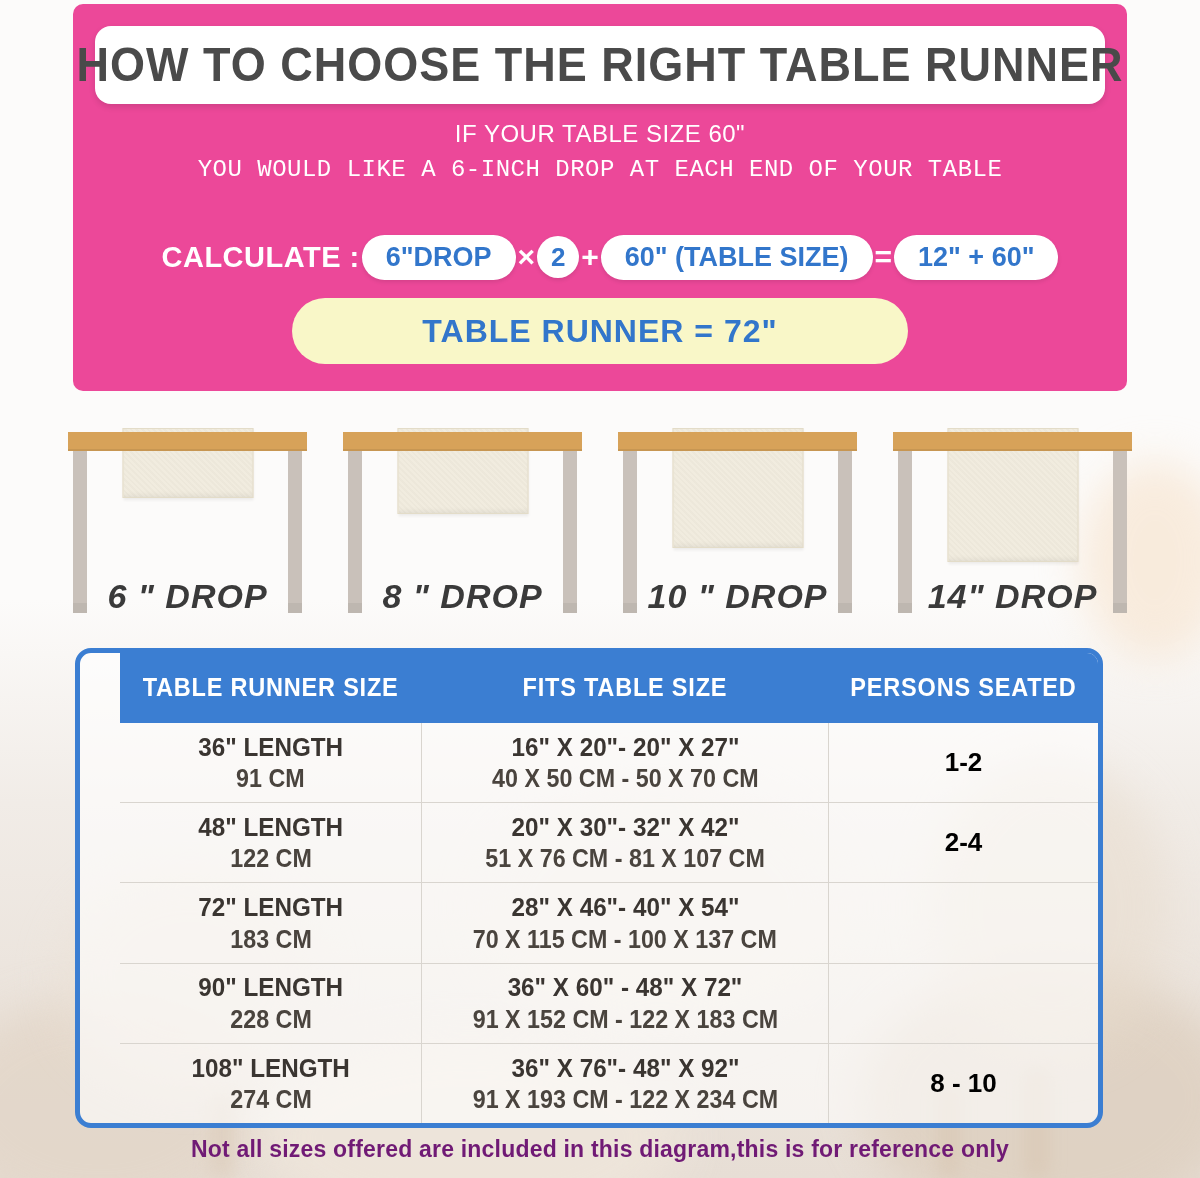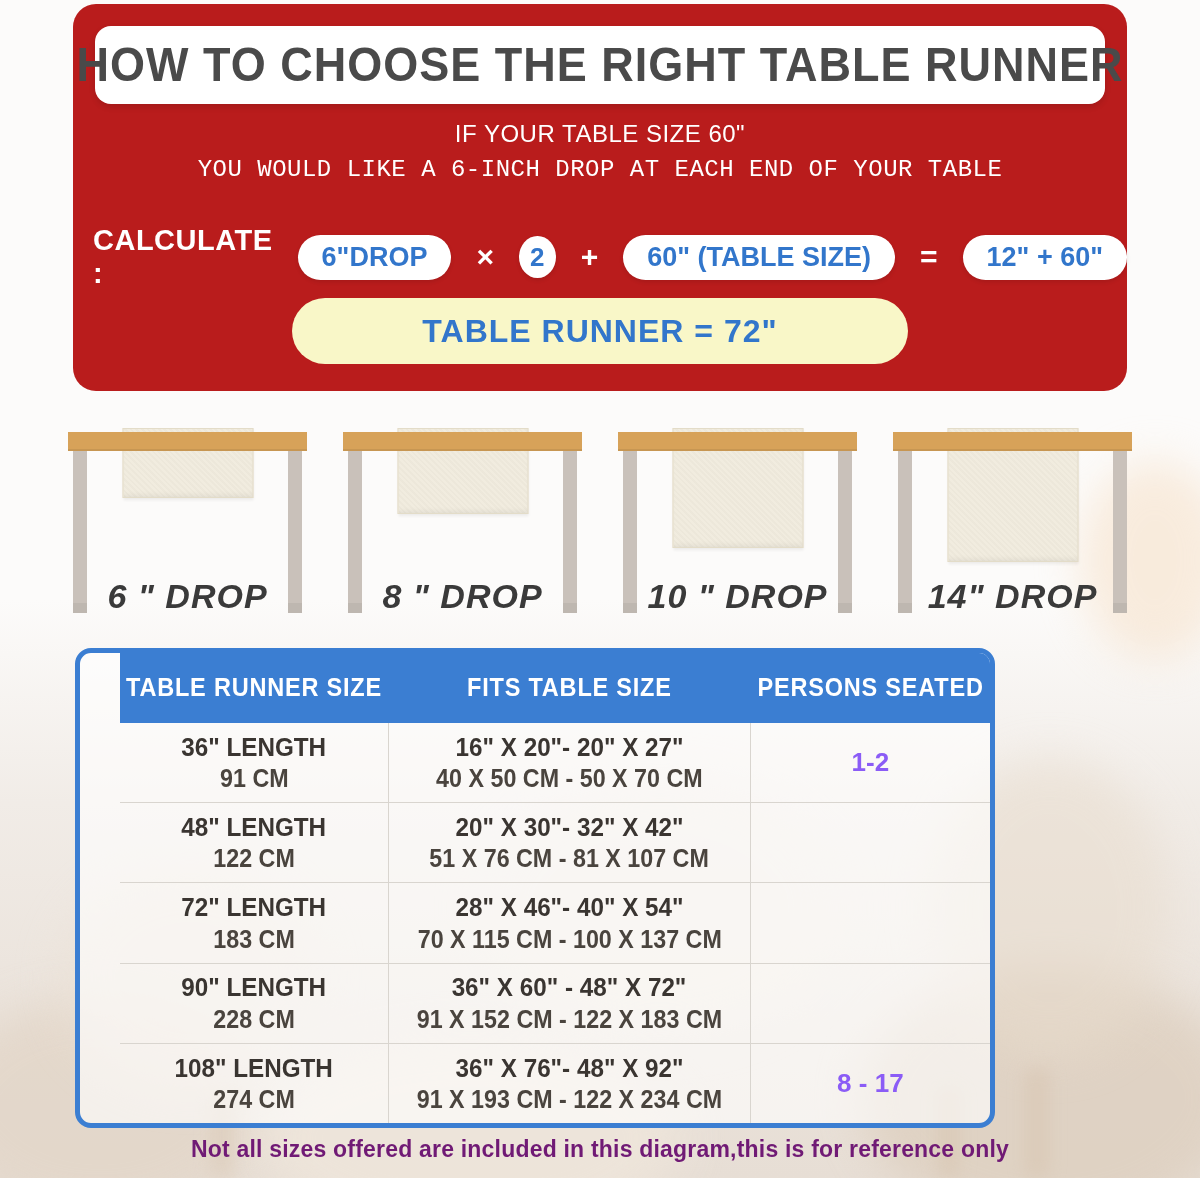--- a/index.html
+++ b/index.html
@@ -26,41 +26,41 @@
   .blob6{left:60px;bottom:90px;width:260px;height:220px;background:#ece2d7;opacity:.6;}
   .blob7{left:480px;bottom:140px;width:360px;height:260px;background:#f0e8df;opacity:.55;}
   .chairleg{position:absolute;filter:blur(8px);background:#d8c6b2;opacity:.55;border-radius:8px;}
   .chairleg1{right:150px;bottom:0;width:26px;height:110px;}
   .chairleg2{right:240px;bottom:0;width:22px;height:90px;}
   .chairleg3{left:210px;bottom:0;width:24px;height:80px;opacity:.4;}
 
   
   .top-panel{
     position:absolute;z-index:2;left:73px;top:4px;width:1054px;height:387px;
-    background:#b91c1c;border-radius:23px;
+    background:#ec4899;border-radius:10px;
   }
   .title-banner{
     position:absolute;left:22px;right:22px;top:22px;height:78px;
     background:#ffffff;border-radius:16px;
     display:flex;align-items:center;justify-content:center;
     box-shadow:0 3px 6px rgba(0,0,0,0.12);
   }
   .title-banner h1{
     margin:0;font-size:45px;font-weight:900;color:#4a4a4a;
     letter-spacing:1px;white-space:nowrap;transform:scale(1.0,1.08);
   }
   .subtitle{
     position:absolute;left:0;right:0;text-align:center;
     color:#ffffff;font-size:24px;font-weight:400;letter-spacing:0.5px;
   }
   .subtitle-1{top:116px;}
   .subtitle-2{top:152px;font-family:Liberation Mono, monospace;}
   .calc-row{
     position:absolute;left:0;right:0;top:228px;height:50px;
-    display:flex;align-items:center;justify-content:center;gap:25px;padding-left:20px;
+    display:flex;align-items:center;justify-content:center;gap:2px;padding-left:20px;
   }
   .calc-label{color:#ffffff;font-size:29px;font-weight:800;letter-spacing:0.5px;}
   .pill{
     background:#ffffff;color:#3276cb;font-weight:800;font-size:27px;
     padding:7px 24px;border-radius:999px;white-space:nowrap;
     box-shadow:0 2px 4px rgba(0,0,0,0.10);
   }
   .op{color:#ffffff;font-size:30px;font-weight:800;}
   .num-badge{
     width:42px;height:42px;border-radius:50%;background:#ffffff;
@@ -101,21 +101,21 @@
   .drop-fig:nth-child(3) .runner{height:118px;}
   .drop-fig:nth-child(4) .runner{height:132px;}
   .drop-fig figcaption{
     position:absolute;left:0;right:0;bottom:24px;text-align:center;
     font-size:34px;font-weight:800;font-style:italic;color:#3a3a3a;
     letter-spacing:1px;white-space:nowrap;
   }
 
   
   .size-panel{
-    position:absolute;z-index:2;left:75px;top:648px;width:920px;height:480px;
+    position:absolute;z-index:2;left:75px;top:648px;width:1028px;height:480px;
     border:5px solid #3b7ed2;border-radius:16px;box-sizing:border-box;
     background:rgba(255,255,255,0.62);overflow:hidden;padding-left:40px;
   }
   .thead{
     height:70px;background:#3b7ed2;
     display:grid;grid-template-columns:30.8% 41.7% 27.5%;
     align-items:center;
   }
   .thead .th{
     text-align:center;color:#ffffff;font-size:24px;font-weight:800;
@@ -126,21 +126,21 @@
     flex:1;display:grid;grid-template-columns:30.8% 41.7% 27.5%;
   }
   .trow + .trow{border-top:1px solid #d9d5cf;}
   .td{
     display:flex;flex-direction:column;align-items:center;justify-content:center;
     line-height:1.3;text-align:center;
   }
   .td.col2{border-left:1px solid #d9d5cf;border-right:1px solid #d9d5cf;}
   .ln1{font-size:25px;font-weight:700;color:#3a3531;transform:scale(0.97,1.04);white-space:nowrap;}
   .ln2{font-size:24px;font-weight:700;color:#4a443e;transform:scale(0.97,1.04);white-space:nowrap;}
-  .persons{font-size:26px;font-weight:700;color:#8b5cf6;}
+  .persons{font-size:26px;font-weight:700;color:#000000;}
 
   
   .footer-note{
     position:absolute;z-index:2;left:0;right:0;top:1136px;text-align:center;
     font-size:23px;font-weight:700;color:#701a75;letter-spacing:0.2px;
   }
 </style>
 </head>
 <body>
 
@@ -236,20 +236,23 @@
 
       <div class="trow">
         <div class="td">
           <span class="ln1">48" LENGTH</span>
           <span class="ln2">122 CM</span>
         </div>
         <div class="td col2">
           <span class="ln1">20" X 30"- 32" X 42"</span>
           <span class="ln2">51 X 76 CM - 81 X 107 CM</span>
         </div>
+        <div class="td">
+          <span class="persons">2-4</span>
+        </div>
       </div>
 
       <div class="trow">
         <div class="td">
           <span class="ln1">72" LENGTH</span>
           <span class="ln2">183 CM</span>
         </div>
         <div class="td col2">
           <span class="ln1">28" X 46"- 40" X 54"</span>
           <span class="ln2">70 X 115 CM - 100 X 137 CM</span>
@@ -270,21 +273,21 @@
       <div class="trow">
         <div class="td">
           <span class="ln1">108" LENGTH</span>
           <span class="ln2">274 CM</span>
         </div>
         <div class="td col2">
           <span class="ln1">36" X 76"- 48" X 92"</span>
           <span class="ln2">91 X 193 CM - 122 X 234 CM</span>
         </div>
         <div class="td">
-          <span class="persons">8 - 17</span>
+          <span class="persons">8 - 10</span>
         </div>
       </div>
 
     </div>
   </section>
 
   <div class="footer-note">Not all sizes offered are included in this diagram,this is for reference only</div>
 
 </div>
 

